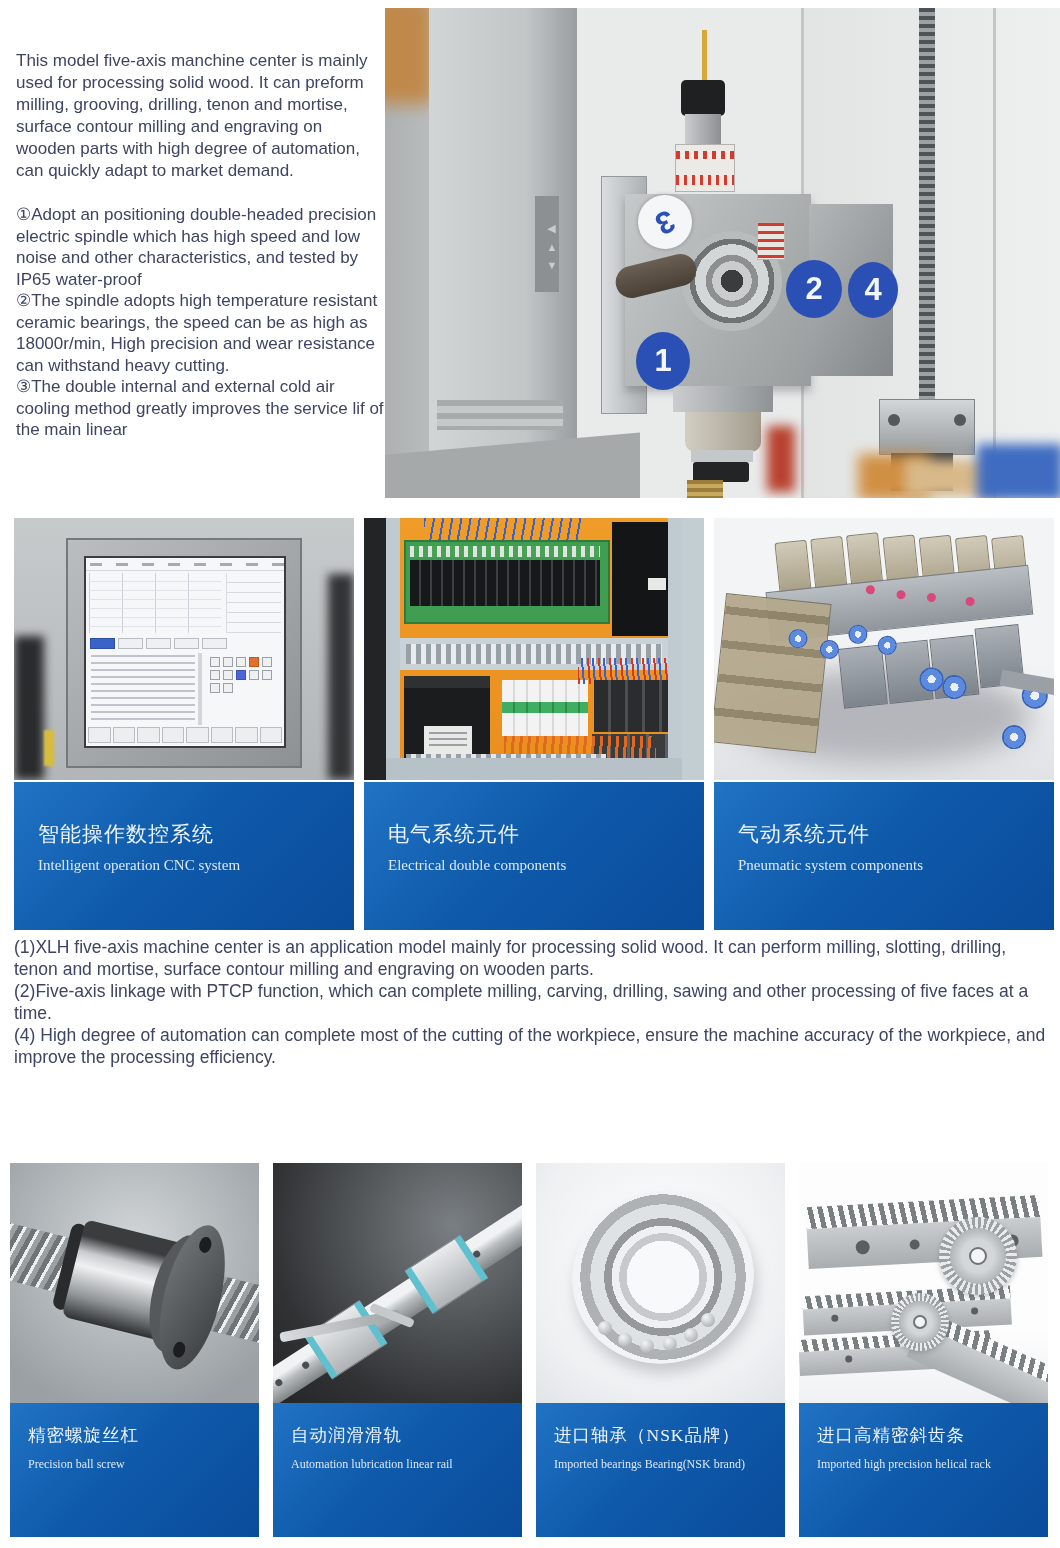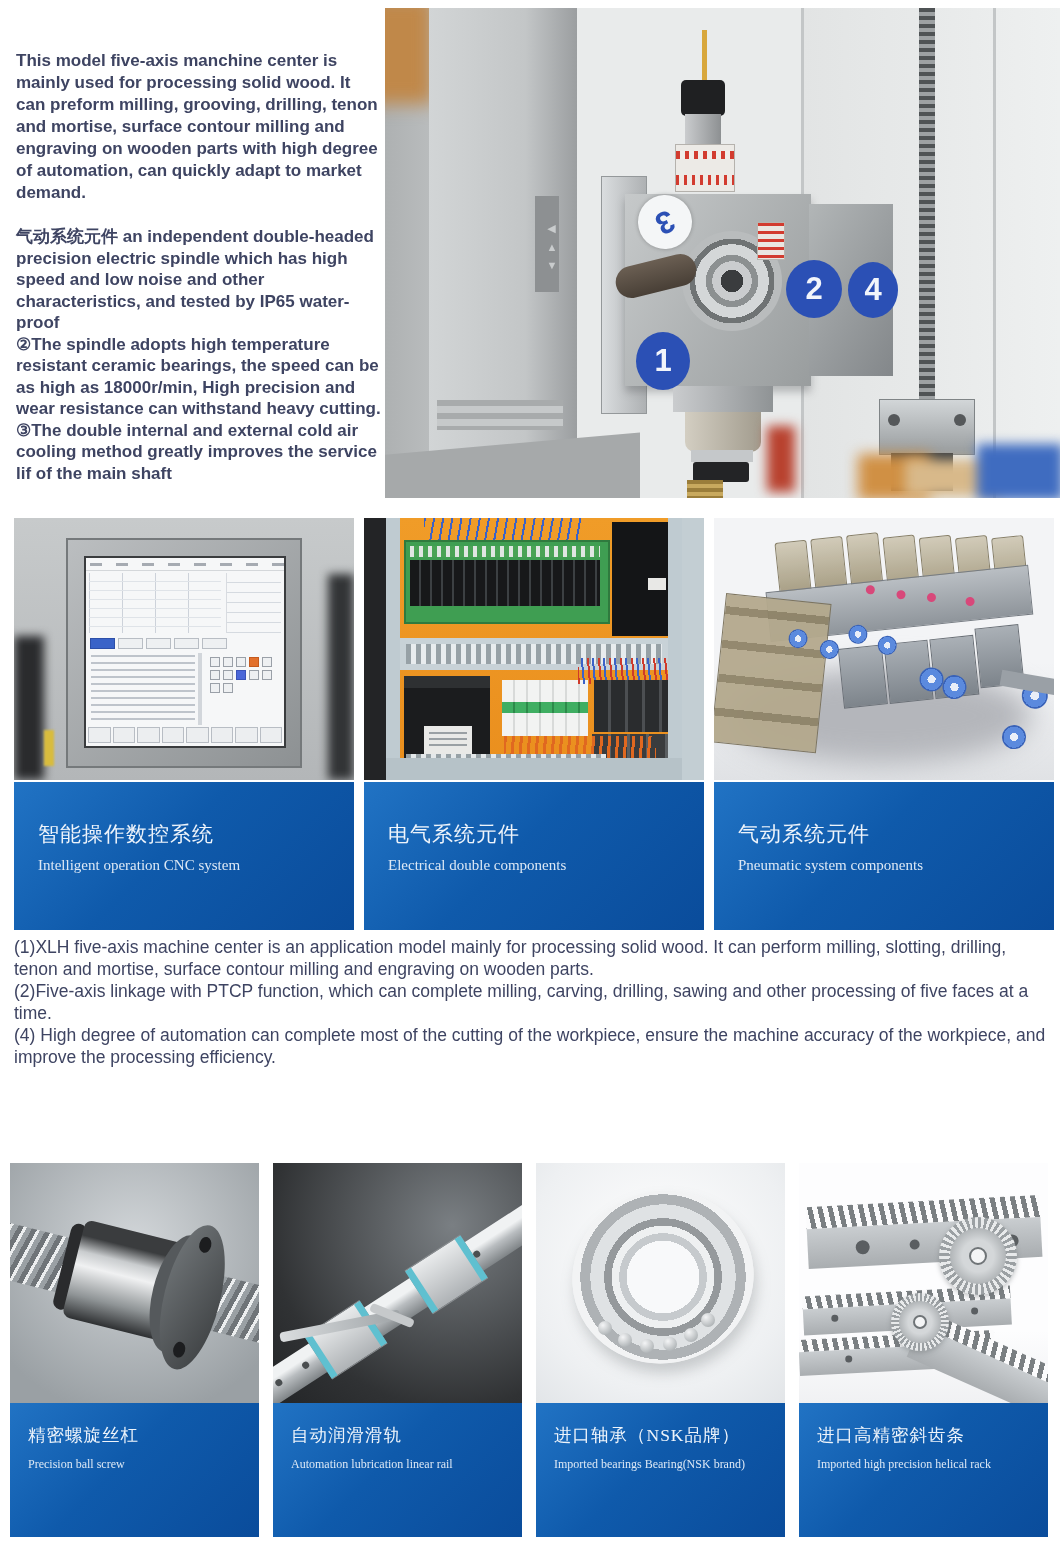--- a/index.html
+++ b/index.html
@@ -1,21 +1,21 @@
 <!DOCTYPE html>
 <html><head>
 <meta charset="utf-8">
 <style>
   html,body{margin:0;padding:0;background:#ffffff;}
   .page{position:relative;width:1060px;height:1548px;background:#fff;overflow:hidden;
         font-family:"Liberation Sans",sans-serif;color:#3e4462;}
   .abs{position:absolute;}
 
   
-  .top-text{position:absolute;left:16px;top:50px;width:368px;font-size:17px;line-height:22px;font-weight:bold;}
+  .top-text{position:absolute;left:16px;top:50px;width:368px;font-size:17px;line-height:22px;}
   .top-text p{margin:0 0 22px 0;}
   .feat p{margin:0;line-height:21.5px;}
   .desc{position:absolute;left:14px;top:936px;width:1035px;font-size:17.5px;line-height:22px;}
   .desc p{margin:0;}
 
   
   .mid-row{position:absolute;left:14px;top:518px;display:flex;gap:10px;}
   .mid-card{position:relative;width:340px;height:412px;background:#fff;}
   .mid-photo{position:absolute;left:0;top:0;width:340px;height:262px;overflow:hidden;}
   .caption{position:absolute;left:0;right:0;bottom:0;height:148px;box-sizing:border-box;
@@ -225,23 +225,23 @@
   .k-gear2{left:92px;top:130px;width:58px;height:58px;}
 </style>
 </head>
 <body>
 
 <div class="page">
 
   <div class="top-text">
     <p>This model five-axis manchine center is mainly used for processing solid wood. It can preform milling, grooving, drilling, tenon and mortise, surface contour milling and engraving on wooden parts with high degree of automation, can quickly adapt to market demand.</p>
     <div class="feat">
-      <p>气动系统元件 an independent double-headed precision electric spindle which has high speed and low noise and other characteristics, and tested by IP65 water-proof</p>
+      <p>①Adopt an positioning double-headed precision electric spindle which has high speed and low noise and other characteristics, and tested by IP65 water-proof</p>
       <p>②The spindle adopts high temperature resistant ceramic bearings, the speed can be as high as 18000r/min, High precision and wear resistance can withstand heavy cutting.</p>
-      <p>③The double internal and external cold air cooling method greatly improves the service lif of the main shaft</p>
+      <p>③The double internal and external cold air cooling method greatly improves the service lif of the main linear</p>
     </div>
   </div>
 
   <div class="photo-machine">
     <div class="abs m-left-edge"></div>
     <div class="abs m-corner-wood"></div>
     <div class="abs m-left-col"></div>
     <div class="abs m-left-slots"></div>
     <div class="abs m-mid-panel"></div>
     <div class="abs m-right-panel"></div>

